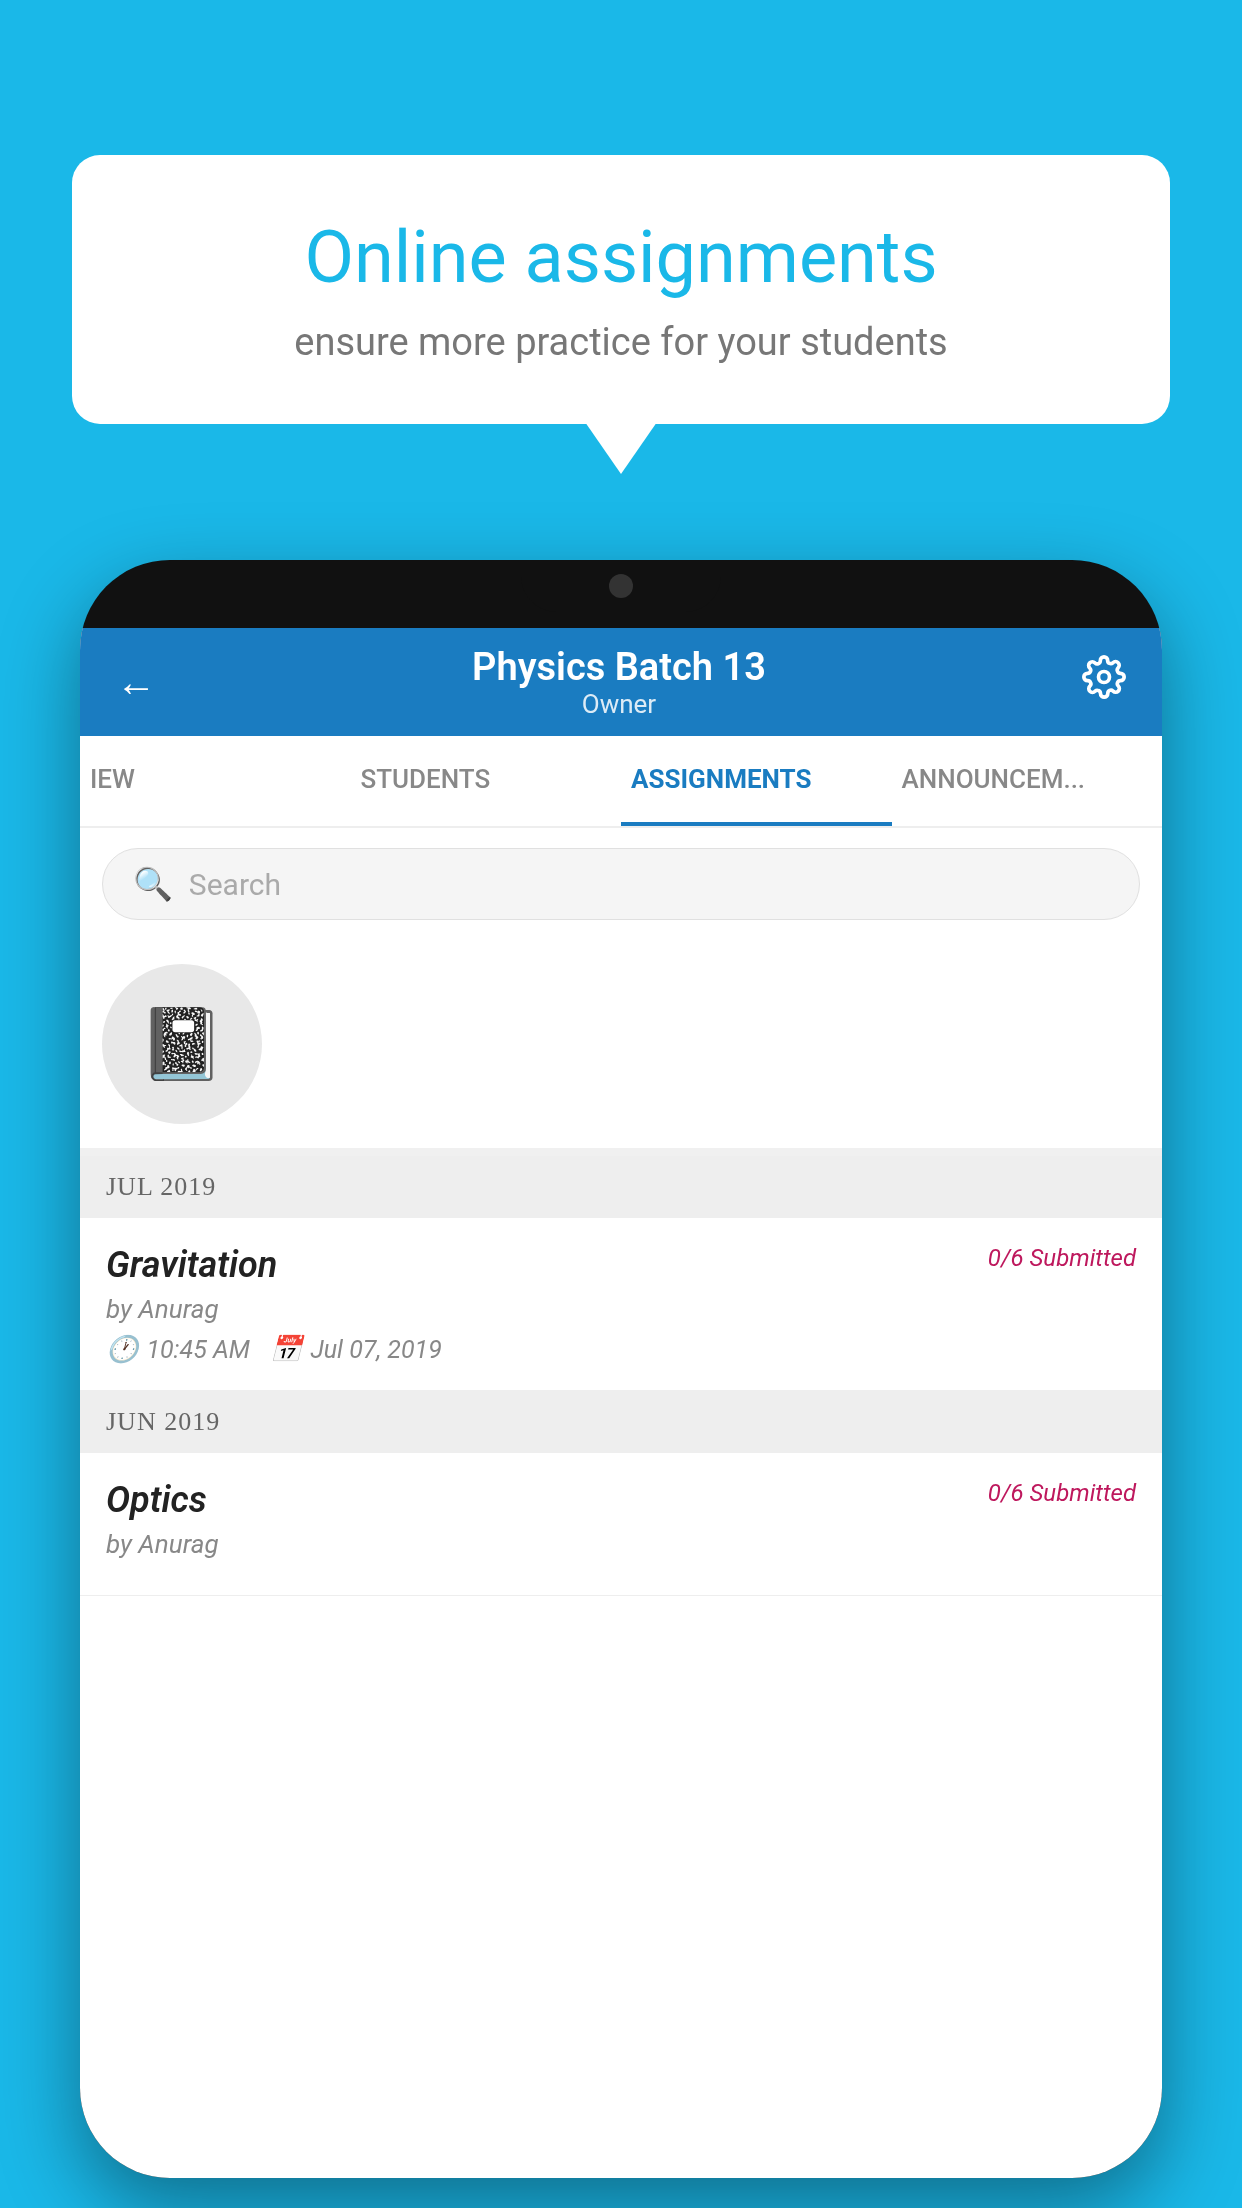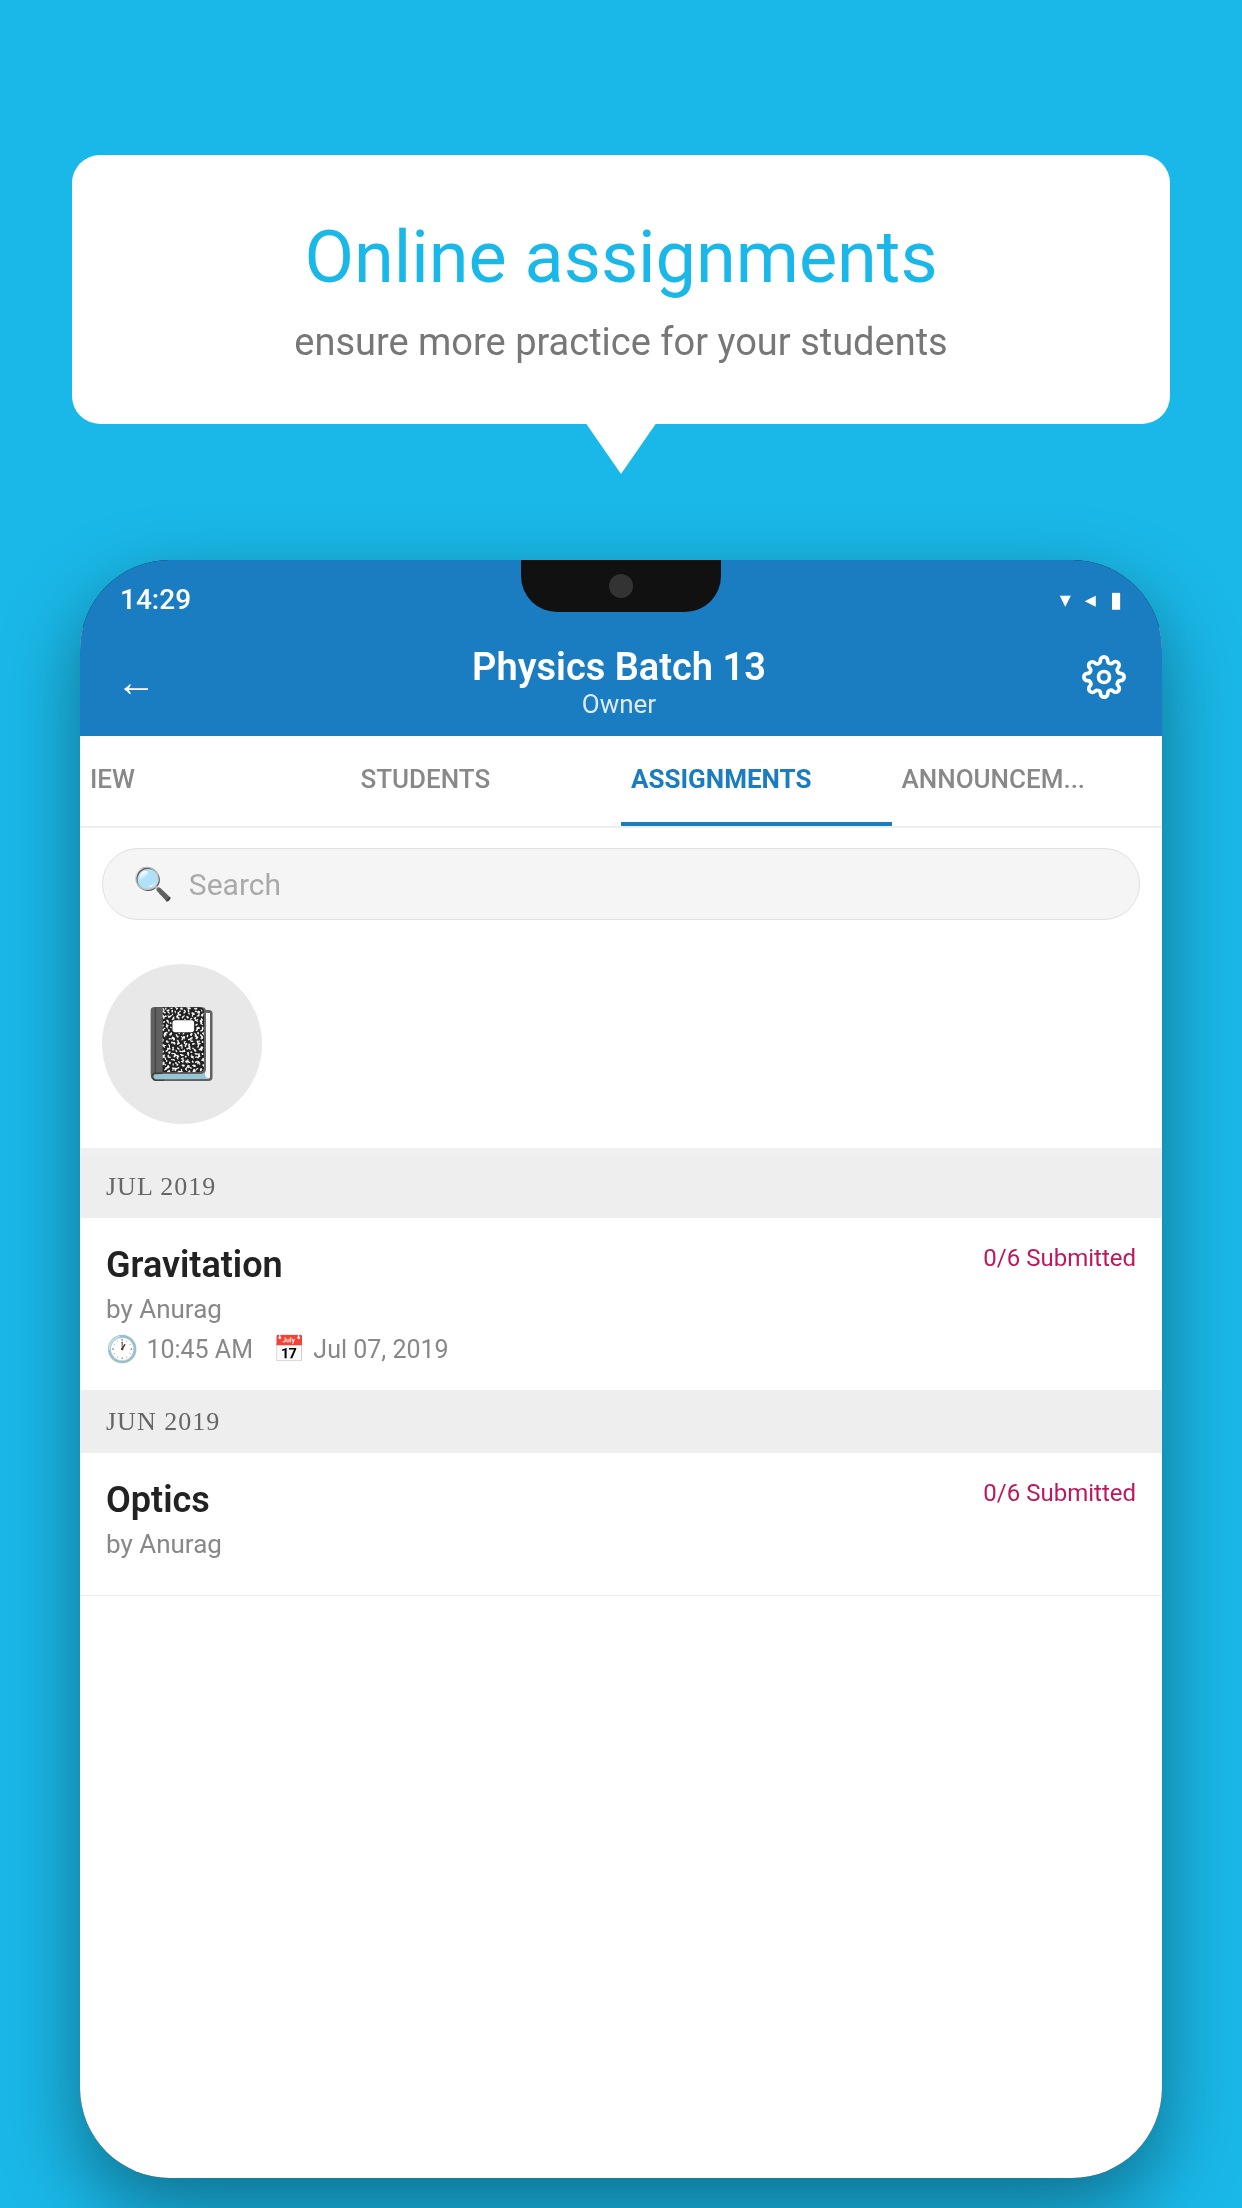--- a/index.html
+++ b/index.html
@@ -249,20 +249,21 @@
       font-weight: 500;
       letter-spacing: 1px;
       font-family: Liberation Serif, serif;
     }
 
     
     .assignment-item {
       background: white;
       padding: 26px 26px;
       border-bottom: 1px solid #eee;
+      font-style: italic;
     }
     .assignment-header-row {
       display: flex;
       justify-content: space-between;
       align-items: flex-start;
       margin-bottom: 8px;
     }
     .assignment-title {
       font-size: 36px;
       font-weight: 600;
@@ -310,28 +311,20 @@
     <div class="speech-bubble-subtitle">ensure more practice for your students</div>
   </div>
 </div>
 
 <div class="phone-frame">
 
   <div class="phone-notch">
     <div class="phone-notch-camera"></div>
   </div>
 
-  <div class="status-bar">
-    <span class="status-time">14:29</span>
-    <div class="status-icons">
-      <span>▾</span>
-      <span>◂</span>
-      <span>▮</span>
-    </div>
-  </div>
 
   <div class="app-content">
 
     <div class="app-header">
       <div class="header-back">←</div>
       <div class="header-title-area">
         <div class="header-title">Physics Batch 13</div>
         <div class="header-subtitle">Owner</div>
       </div>
       <div class="header-settings">

